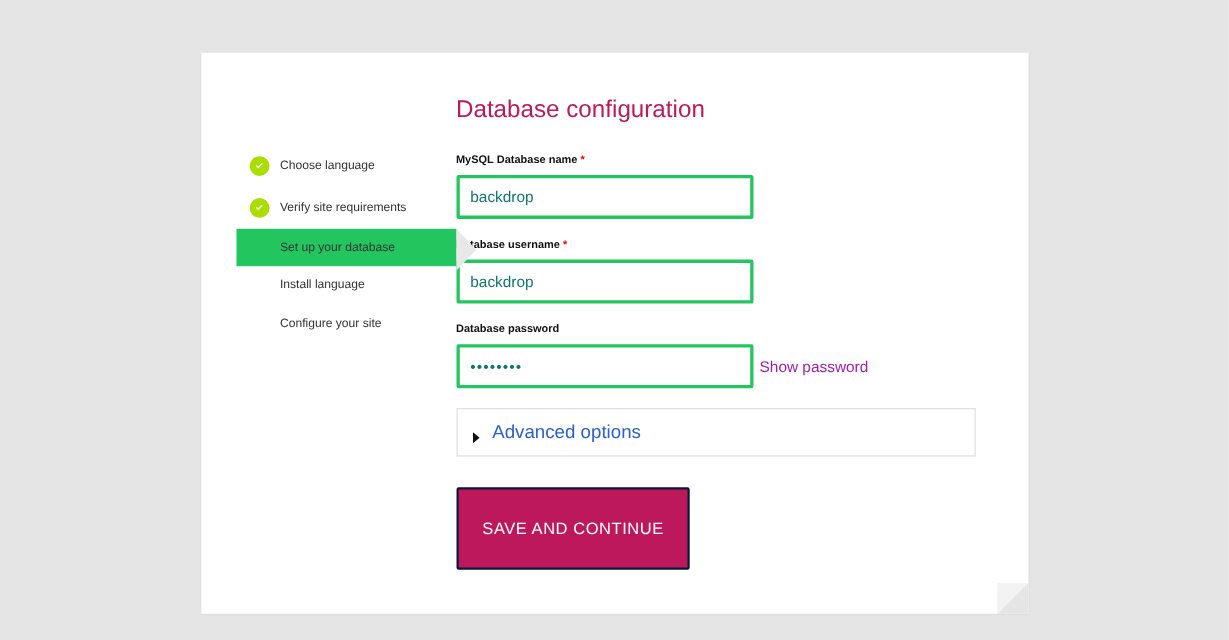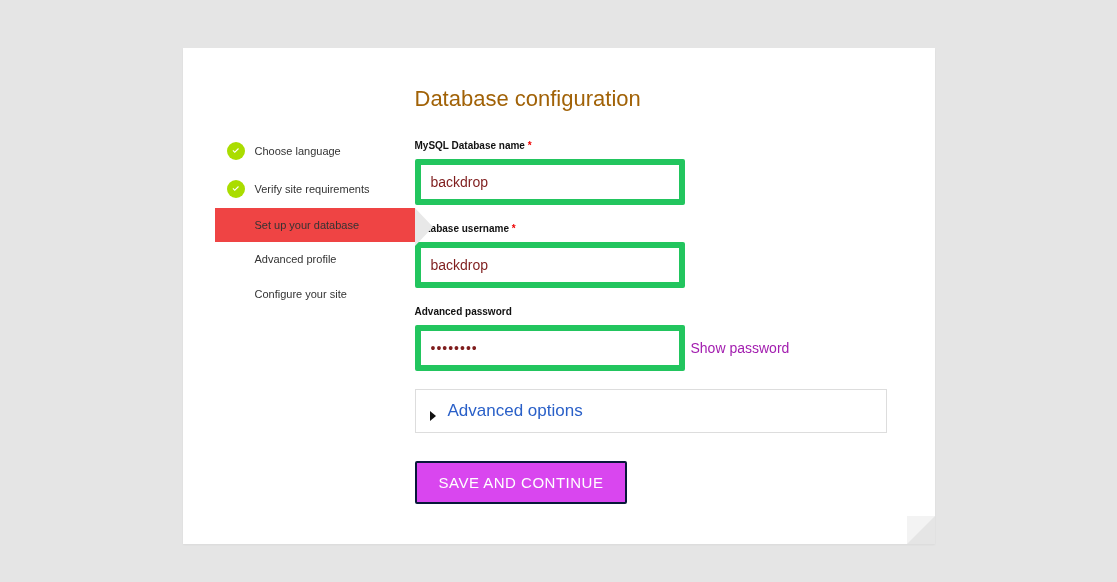--- a/index.html
+++ b/index.html
@@ -51,21 +51,21 @@
     }
     .step-icon.done {
       background: #aadd00;
     }
     .step-icon.done svg {
       width: 10px;
       height: 10px;
       fill: #fff;
     }
     .step.active {
-      background: #ef4444;
+      background: #22c55e;
     }
     .step.active::after {
       content: "";
       position: absolute;
       right: -18px;
       top: 0;
       width: 0;
       height: 0;
       border-top: 19px solid transparent;
       border-bottom: 19px solid transparent;
@@ -79,44 +79,44 @@
       margin-right: 10px;
       flex-shrink: 0;
     }
     .main {
       flex: 1;
       padding: 38px 48px 40px 0;
     }
     h1 {
       font-size: 22px;
       font-weight: normal;
-      color: #a16207;
+      color: #be185d;
       margin-bottom: 28px;
     }
     .field {
       margin-bottom: 18px;
     }
     .field label {
       display: block;
       font-weight: bold;
       font-size: 10px;
       color: #111;
       margin-bottom: 8px;
     }
     .req {
       color: #e00;
     }
     .field input[type="text"],
     .field input[type="password"] {
       width: 270px;
       padding: 9px 10px;
       font-size: 14px;
-      border: 6px solid #22c55e;
+      border: 3px solid #22c55e;
       border-radius: 2px;
-      color: #7f1d1d;
+      color: #0f766e;
     }
     .field input[type="password"] {
       letter-spacing: 1px;
     }
     .pw-row {
       display: flex;
       align-items: center;
     }
     .show-pw {
       color: #a21caf;
@@ -139,24 +139,24 @@
       border-top: 5px solid transparent;
       border-bottom: 5px solid transparent;
       border-left: 6px solid #111;
       margin-right: 12px;
     }
     .adv .adv-label {
       color: #2a60c8;
       font-size: 17px;
     }
     .btn {
-      background: #d946ef;
+      background: #be185d;
       color: #fff;
       border: 2px solid #08183a;
-      padding: 11px 22px;
+      padding: 27px 22px;
       font-size: 15px;
       letter-spacing: 0.5px;
       cursor: pointer;
       border-radius: 2px;
     }
     .corner {
       position: absolute;
       right: 0;
       bottom: 0;
       width: 0;
@@ -189,21 +189,21 @@
       <span class="label">Verify site requirements</span>
     </div>
 
     <div class="step active">
       <span class="step-spacer"></span>
       <span class="label">Set up your database</span>
     </div>
 
     <div class="step">
       <span class="step-spacer"></span>
-      <span class="label">Advanced profile</span>
+      <span class="label">Install language</span>
     </div>
 
     <div class="step">
       <span class="step-spacer"></span>
       <span class="label">Configure your site</span>
     </div>
 
   </div>
 
   <div class="main">
@@ -213,21 +213,21 @@
       <label><span>MySQL Database name</span> <span class="req">*</span></label>
       <input type="text" value="backdrop" style="">
     </div>
 
     <div class="field">
       <label><span>Database username</span> <span class="req">*</span></label>
       <input type="text" value="backdrop" style="">
     </div>
 
     <div class="field">
-      <label>Advanced password</label>
+      <label>Database password</label>
       <div class="pw-row">
         <input type="password" value="••••••••" style="">
         <span class="show-pw">Show password</span>
       </div>
     </div>
 
     <div class="adv">
       <span class="tri"></span>
       <span class="adv-label">Advanced options</span>
     </div>

